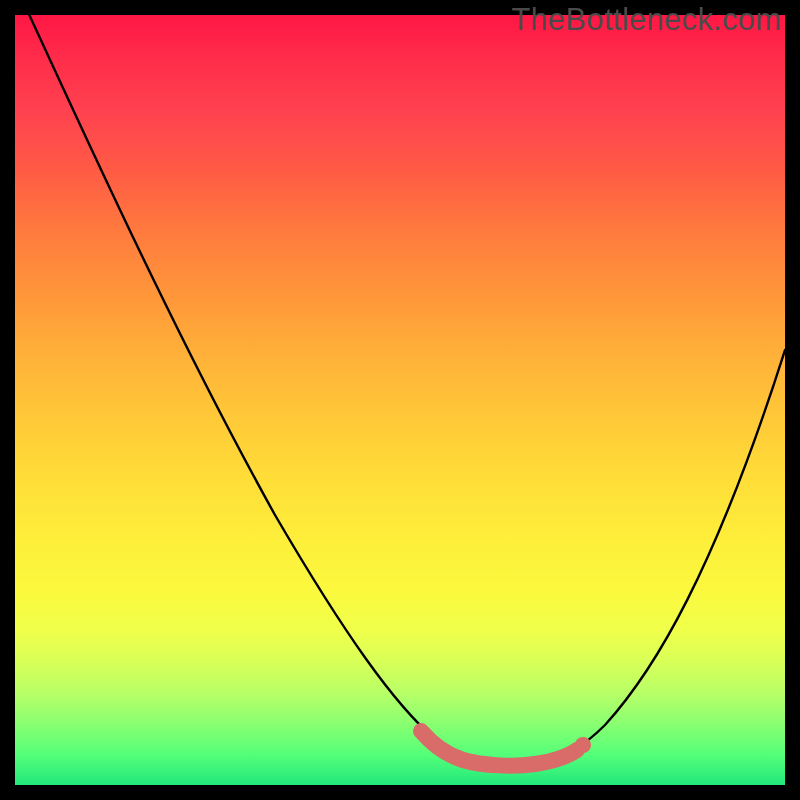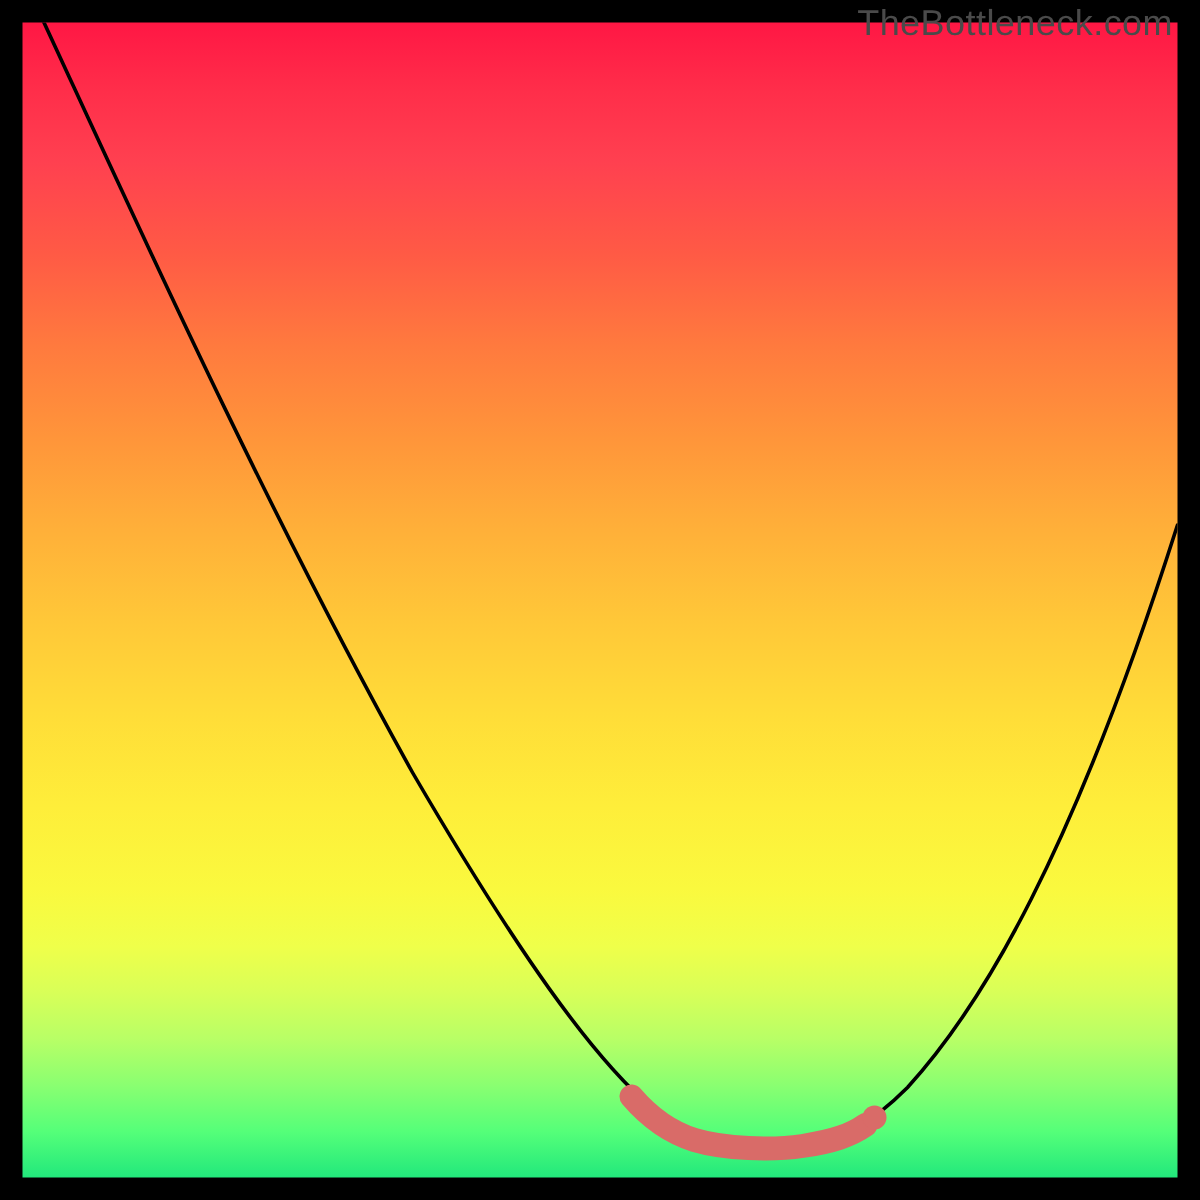--- a/index.html
+++ b/index.html
@@ -41,21 +41,21 @@
       #b8ff66 88%,
       #8aff71 92%,
       #55ff79 96%,
       #22e87c 100%);
   }
   .watermark {
     position: absolute;
     top: 2px;
     right: 18px;
     font-family: Arial, Helvetica, sans-serif;
-    font-size: 24px;
+    font-size: 31px;
     font-weight: 400;
     color: #4a4a4a;
     letter-spacing: 0.3px;
   }
   svg.curves {
     position: absolute;
     left: 0;
     top: 0;
     width: 100%;
     height: 100%;

